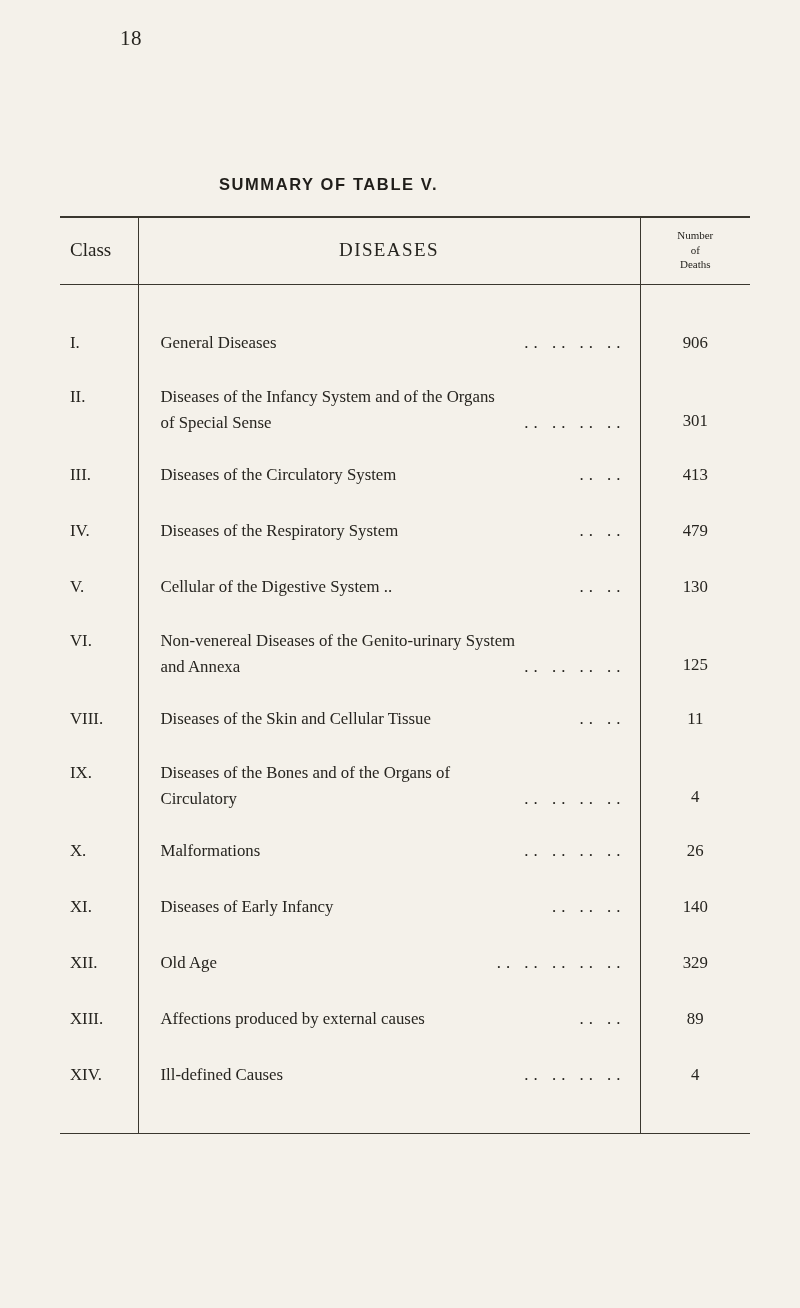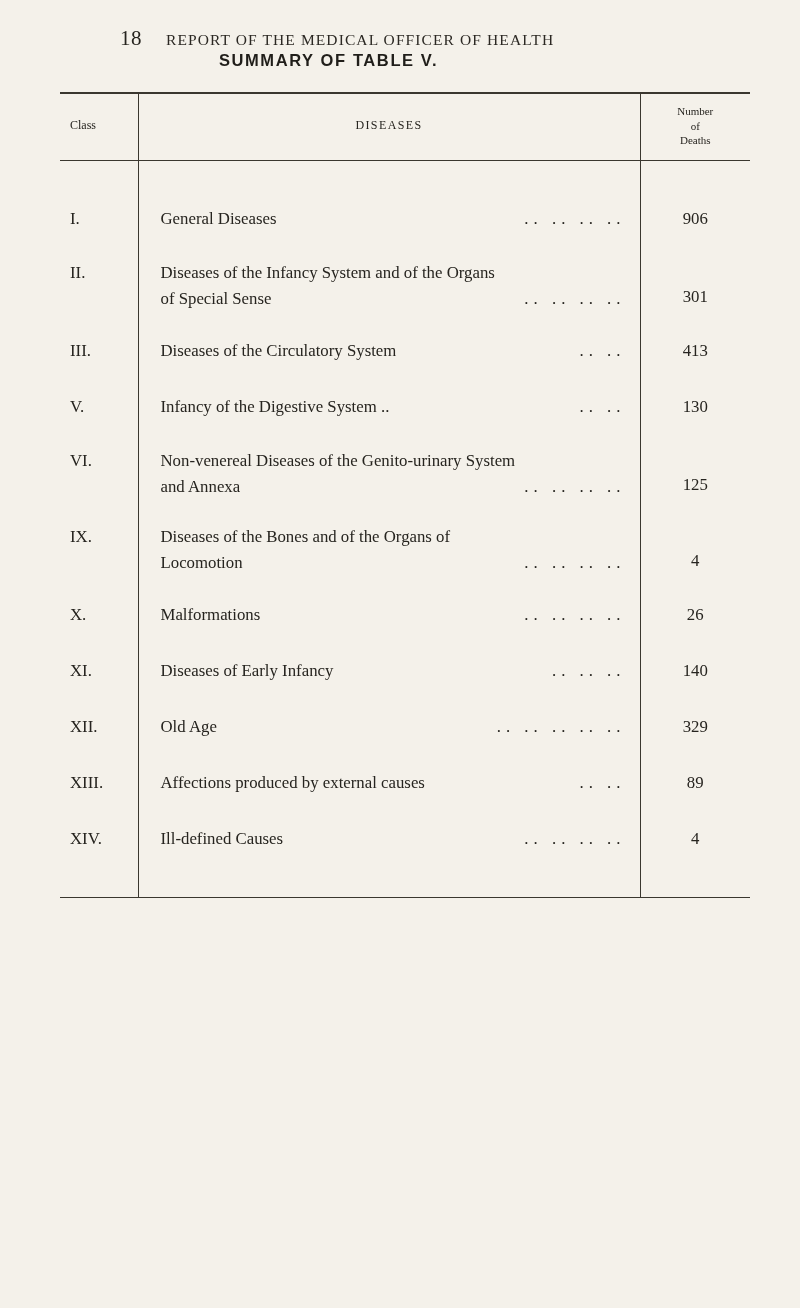--- a/index.html
+++ b/index.html
@@ -42,20 +42,21 @@
     color: #2b2823;
     white-space: nowrap;
   }
   
   .summary-title {
     text-align: center;
     font-family: "Liberation Sans", sans-serif;
     font-weight: bold;
     font-size: 16.5px;
     letter-spacing: 1.6px;
+    margin-top: 124px;
     color: #201e1a;
   }
   
   table.summary {
     margin-top: 22px;
     width: 690px;
     margin-left: auto;
     margin-right: auto;
     border-collapse: collapse;
     table-layout: fixed;
@@ -81,21 +82,21 @@
   .rule-bottom td {
     border-top: 1px solid #3a372f;
     padding: 0;
     height: 0;
     font-size: 0;
     line-height: 0;
   }
 
   thead th {
     font-weight: normal;
-    font-size: 12px;
+    font-size: 19px;
     vertical-align: middle;
     padding: 10px 0 12px 0;
     color: #26241f;
   }
   th.h-class {
     text-align: left;
     padding-left: 10px;
     border-right: 1px solid #3a372f;
   }
   th.h-dis {
@@ -153,21 +154,20 @@
   }
   .spacer-row td.nm { border-right: none; }
 </style>
 </head>
 <body>
 
 <div class="page">
 
   <div class="running-head">
     <span class="folio">18</span>
-    <span class="head-title">REPORT OF THE MEDICAL OFFICER OF HEALTH</span>
   </div>
 
   <div class="summary-title">SUMMARY OF TABLE V.</div>
 
   <table class="summary">
     <colgroup>
       <col class="c-class">
         <col class="c-dis">
         <col class="c-num">
     </colgroup>
@@ -219,51 +219,67 @@
 
       <tr class="row-1line">
         <td class="cl">III.</td>
         <td class="ds">
           <span class="leaders">.. ..</span>
           <span>Diseases of the Circulatory System</span>
         </td>
         <td class="nm">413</td>
       </tr>
 
+      <tr class="row-1line">
+        <td class="cl">IV.</td>
+        <td class="ds">
+          <span class="leaders">.. ..</span>
+          <span>Diseases of the Respiratory System</span>
+        </td>
+        <td class="nm">479</td>
+      </tr>
 
       <tr class="row-1line">
         <td class="cl">V.</td>
         <td class="ds">
           <span class="leaders">.. ..</span>
-          <span>Infancy of the Digestive System ..</span>
+          <span>Cellular of the Digestive System ..</span>
         </td>
         <td class="nm">130</td>
       </tr>
 
       <tr class="row-2line">
         <td class="cl">VI.</td>
         <td class="ds">
           <span>Non-venereal Diseases of the Genito-urinary System</span>
           <span class="line2">
             <span class="leaders">.. .. .. ..</span>
             <span>and Annexa</span>
           </span>
         </td>
         <td class="nm num-pad-2">125</td>
       </tr>
 
 
+      <tr class="row-1line">
+        <td class="cl">VIII.</td>
+        <td class="ds">
+          <span class="leaders">.. ..</span>
+          <span>Diseases of the Skin and Cellular Tissue</span>
+        </td>
+        <td class="nm">11</td>
+      </tr>
 
       <tr class="row-2line">
         <td class="cl">IX.</td>
         <td class="ds">
           <span>Diseases of the Bones and of the Organs of</span>
           <span class="line2">
             <span class="leaders">.. .. .. ..</span>
-            <span>Locomotion</span>
+            <span>Circulatory</span>
           </span>
         </td>
         <td class="nm num-pad-2">4</td>
       </tr>
 
       <tr class="row-1line">
         <td class="cl">X.</td>
         <td class="ds">
           <span class="leaders">.. .. .. ..</span>
           <span>Malformations</span>

